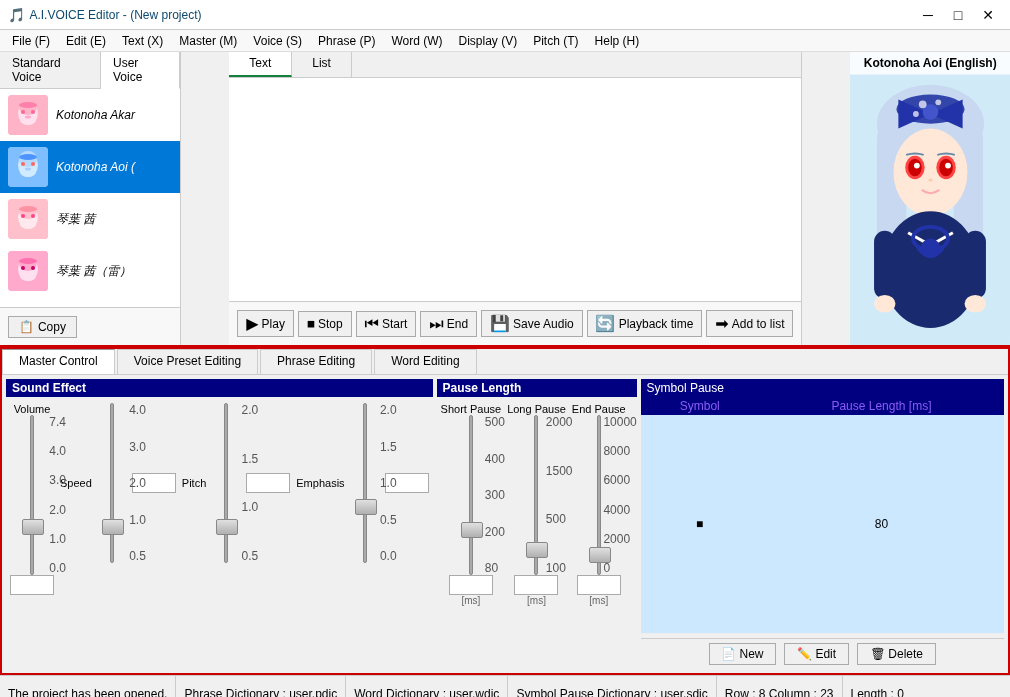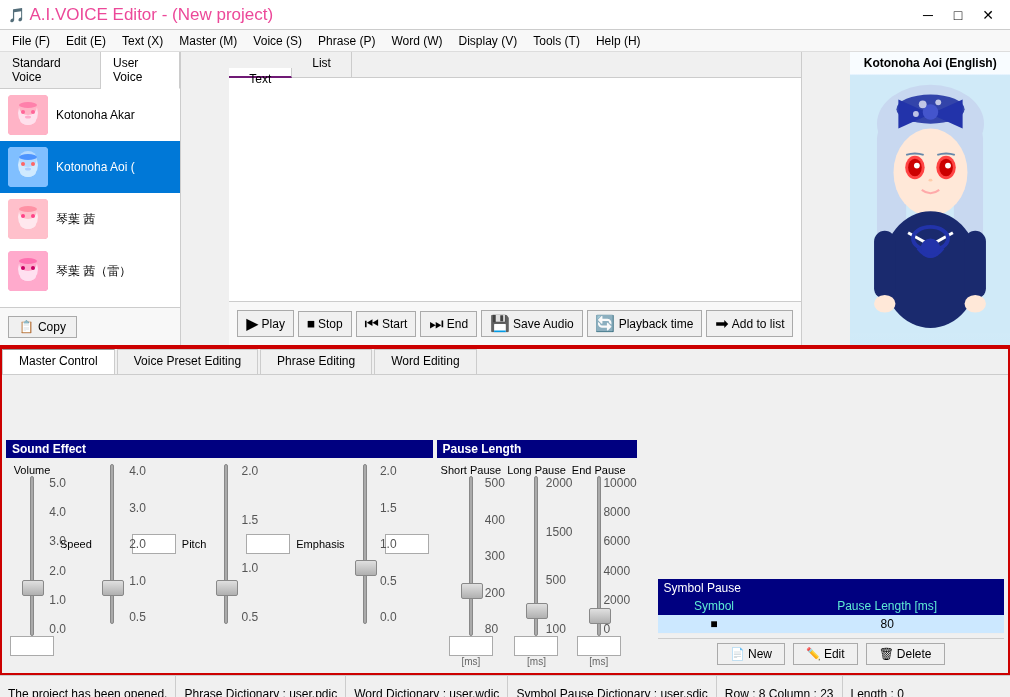--- a/index.html
+++ b/index.html
@@ -8,21 +8,21 @@
     
     .title-bar {
       background: #fff;
       height: 30px;
       display: flex;
       align-items: center;
       padding: 0 8px;
       border-bottom: 1px solid #ccc;
       position: relative;
     }
-    .title-bar-title { flex: 1; font-size: 17px; color: #ec4899; }
+    .title-bar-title { flex: 1; font-size: 12px; color: #0c4a6e; }
     .title-bar-controls { display: flex; gap: 2px; }
     .title-btn {
       width: 28px; height: 22px; border: none; background: transparent;
       cursor: pointer; font-size: 14px; display: flex; align-items: center; justify-content: center;
     }
 
     
     .menu-bar {
       background: #f8f8f8;
       height: 22px;
@@ -75,20 +75,21 @@
       background: #f0f0f0;
     }
     .voice-tab.active {
       background: #fff;
       border-bottom: 1px solid #fff;
       margin-bottom: -1px;
     }
     .voice-list {
       flex: 1;
       overflow-y: auto;
+      font-style: italic;
     }
     .voice-item {
       display: flex;
       align-items: center;
       padding: 4px 8px;
       cursor: pointer;
       gap: 8px;
       min-height: 52px;
     }
     .voice-item.selected { background: #0078d7; color: #fff; }
@@ -133,22 +134,21 @@
     }
     .editor-tab {
       padding: 4px 20px;
       cursor: pointer;
       font-size: 12px;
       border-right: 1px solid #ccc;
       background: #f0f0f0;
     }
     .editor-tab.active {
       background: #fff;
-      border-bottom: 2px solid #701a75;
-      margin-top: 16px;
+      border-bottom: 2px solid #15803d;
     }
     .editor-area {
       flex: 1;
       padding: 8px;
       outline: none;
       resize: none;
       border: none;
       font-size: 13px;
       overflow: auto;
     }
@@ -225,22 +225,21 @@
     }
     .ctrl-tab.active {
       background: #fff;
       border-top: 1px solid #999;
     }
 
     .control-body {
       display: flex;
       flex: 1;
       padding: 4px;
-      gap: 21px;
-      align-items: flex-end;
+      gap: 4px;
     }
     .panel-header {
       background: #000080;
       color: #fff;
       padding: 2px 6px;
       font-size: 12px;
       font-weight: bold;
       margin-bottom: 4px;
     }
 
@@ -250,21 +249,21 @@
       display: flex;
       flex-direction: column;
     }
     .symbol-table {
       width: 100%;
       border-collapse: collapse;
       flex: 1;
     }
     .symbol-table th {
       background: #000080;
-      color: #5eead4;
+      color: #8b5cf6;
       padding: 2px 8px;
       font-size: 12px;
       text-align: center;
       font-weight: normal;
     }
     .symbol-table td {
       padding: 2px 8px;
       border-bottom: 1px solid #eee;
       font-size: 12px;
     }
@@ -341,21 +340,21 @@
 
 <div class="menu-bar">
   <span class="menu-item">File (F)</span>
   <span class="menu-item">Edit (E)</span>
   <span class="menu-item">Text (X)</span>
   <span class="menu-item">Master (M)</span>
   <span class="menu-item">Voice (S)</span>
   <span class="menu-item">Phrase (P)</span>
   <span class="menu-item">Word (W)</span>
   <span class="menu-item">Display (V)</span>
-  <span class="menu-item">Tools (T)</span>
+  <span class="menu-item">Pitch (T)</span>
   <span class="menu-item">Help (H)</span>
 </div>
 
 <div class="main-content">
 
   <div class="top-section">
 
     <div class="voice-panel">
       <div class="voice-tabs">
         <div class="voice-tab">Standard Voice</div>
@@ -548,21 +547,21 @@
             <div class="panel-header">Sound Effect</div>
             <div style="display:flex; gap:6px; padding:2px 4px; align-items:flex-start;">
 
               <div style="display:flex;flex-direction:column;align-items:center;">
                 <span style="font-size:11px;">Volume</span>
                 <div style="position:relative;height:160px;width:40px;display:flex;justify-content:center;">
                   <div style="width:4px;height:160px;background:#aaa;border:1px solid #888;border-radius:2px;margin:0 auto;position:relative;">
                     <div style="width:22px;height:16px;background:linear-gradient(180deg,#e0e0e0,#b0b0b0);border:1px solid #888;border-radius:2px;position:absolute;left:-9px;top:65%;cursor:pointer;"></div>
                   </div>
                   <div style="position:absolute;right:-14px;top:0;height:160px;display:flex;flex-direction:column;justify-content:space-between;font-size:9px;color:#555;">
-                    <span>5.0</span>
+                    <span>7.4</span>
                       <span>4.0</span>
                       <span>3.0</span>
                       <span>2.0</span>
                       <span>1.0</span>
                       <span>0.0</span>
                   </div>
                 </div>
                 <input type="text" style="width: 44px; height: 20px; border: 1px solid rgb(170, 170, 170); text-align: center; font-size: 11px;">
               </div>
 

